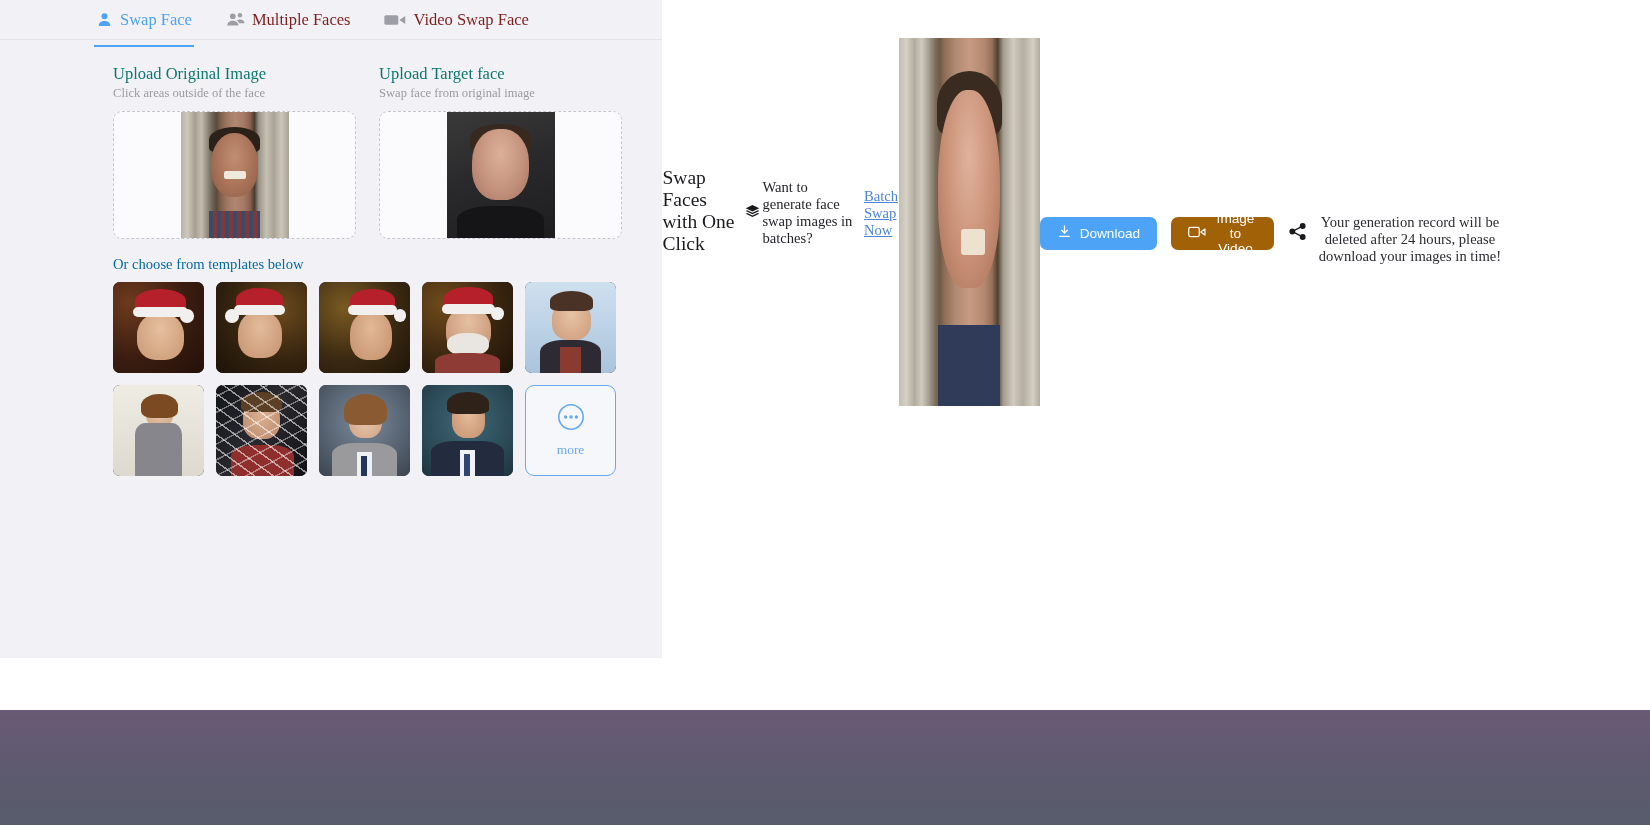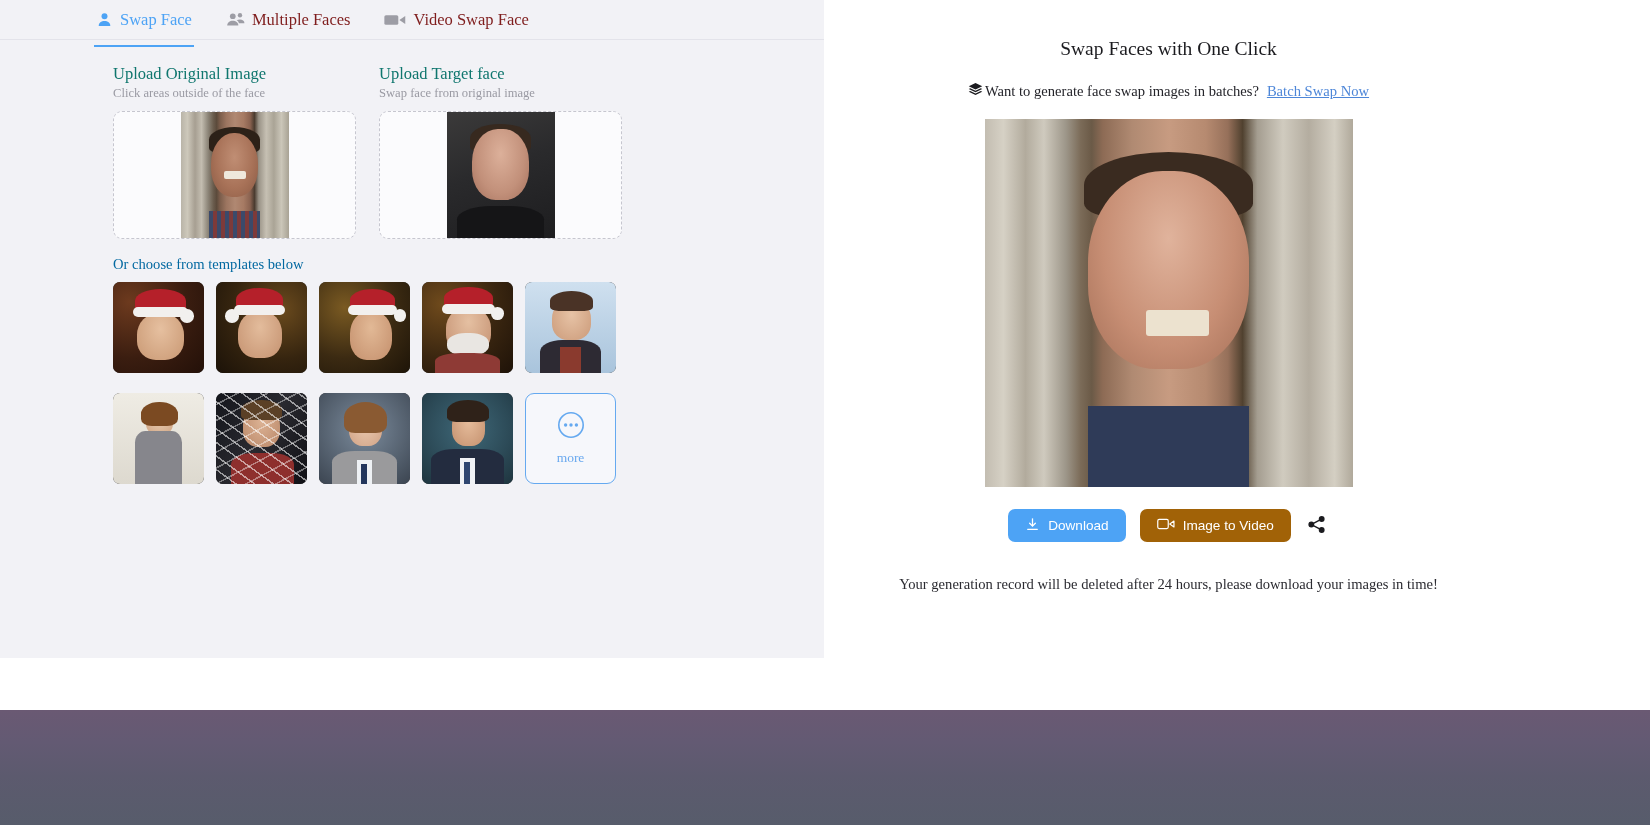--- a/index.html
+++ b/index.html
@@ -178,21 +178,21 @@
 
   
   .templates-label {
     margin: 17px 0 9px 0;
     font-size: 14.6px;
     color: #0369a1;
   }
   .tpl-grid {
     display: grid;
     grid-template-columns: repeat(5, 91px);
-    gap: 20px 12px;
+    gap: 12px 12px;
     width: 515px;
   }
   .tpl {
     width: 91px; height: 91px;
     border-radius: 7px;
     overflow: hidden;
     position: relative;
     cursor: pointer;
     background: #222;
   }
@@ -247,21 +247,21 @@
     cursor: pointer;
     display: flex;
     align-items: center;
     justify-content: center;
   }
 
   
   .right-inner {
     padding-top: 38px;
     display: flex;
-    flex-direction: column;
+    flex-direction: row;
     align-items: center;
   }
   .result-title {
     font-size: 19.5px;
     color: #1b1b1f;
     margin: 0 0 22px 0;
   }
   .batch-row {
     display: flex;
     align-items: center;

